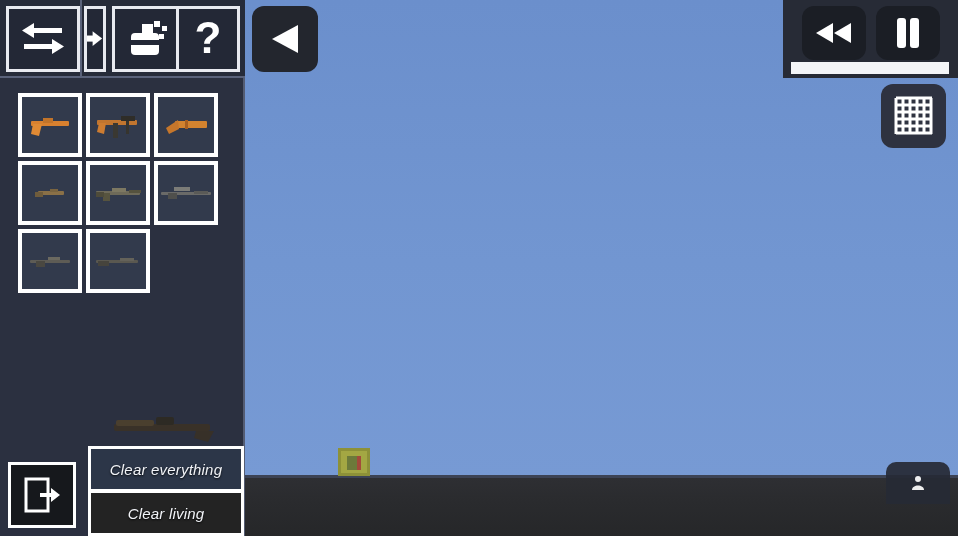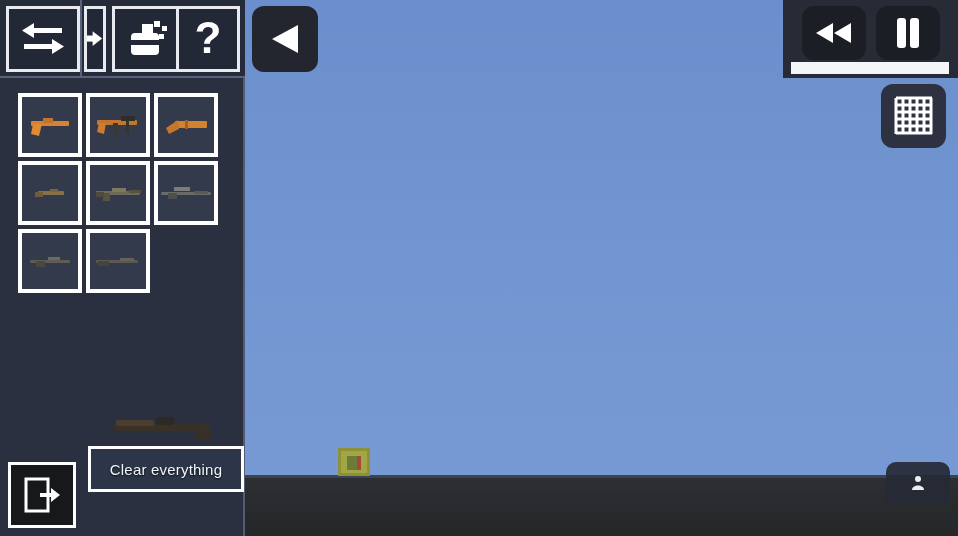--- a/index.html
+++ b/index.html
@@ -94,20 +94,21 @@
   .clear-group {
     position:absolute; left:88px; top:446px; width:156px;
     border:3px solid #ffffff;
     background:#ffffff;
   }
   .clear-btn {
     width:100%; height:40px;
     display:flex; align-items:center; justify-content:center;
     color:#f2f4f8; font-size:15px; letter-spacing:.2px;
     text-shadow:0 1px 2px rgba(0,0,0,.85);
+    font-style:italic;
   }
   .clear-everything { background:#2c3648; }
   .clear-living { background:#232323; margin-top:4px; }
 
   
   .back-btn {
     position:absolute; left:252px; top:6px; width:66px; height:66px;
     background:#23262e; border-radius:12px;
     display:flex; align-items:center; justify-content:center;
   }
@@ -328,17 +329,18 @@
     <div class="exit-btn">
       <svg class="ico" width="40" height="40" viewBox="0 0 40 40">
         <rect x="4" y="4" width="22" height="32" fill="none" stroke="#ffffff" stroke-width="3"></rect>
         <rect x="18" y="18" width="14" height="4" fill="#ffffff"></rect>
         <polygon points="29,13 29,27 38,20" fill="#ffffff"></polygon>
       </svg>
     </div>
 
     <div class="clear-group">
       <div class="clear-btn clear-everything">Clear everything</div>
+      <div class="clear-btn clear-living">Clear living</div>
     </div>
 
   </div>
 
 </div>
 
 </body></html>

